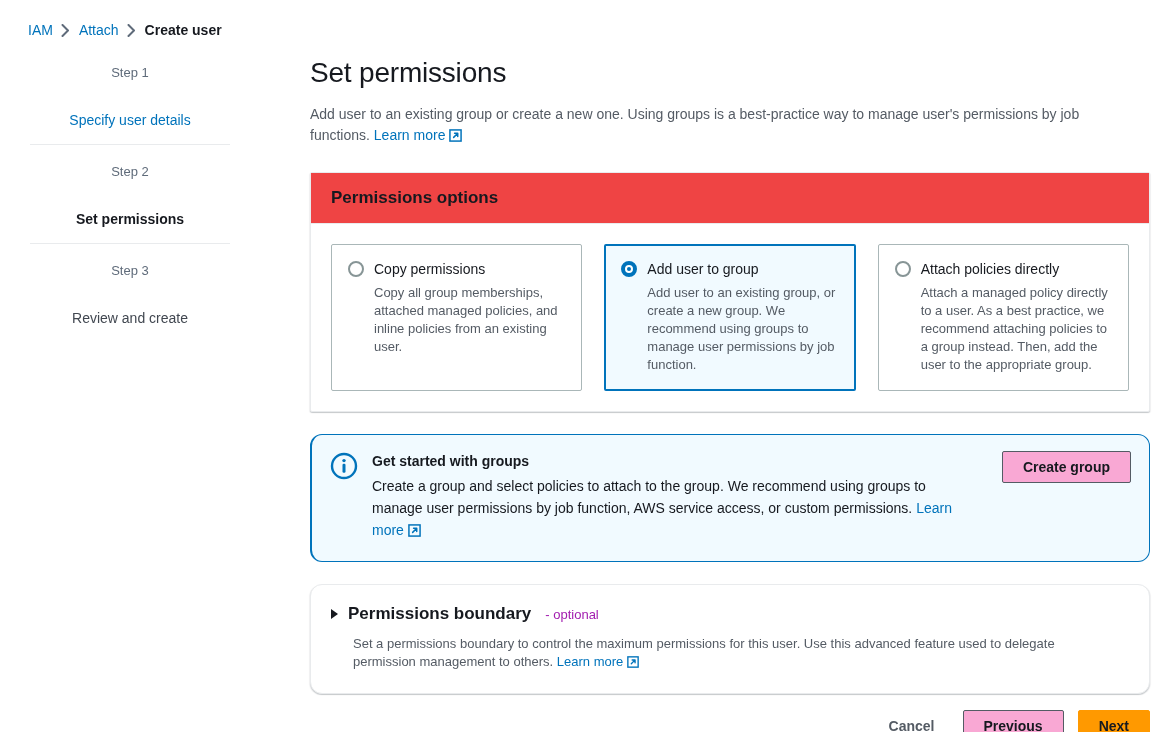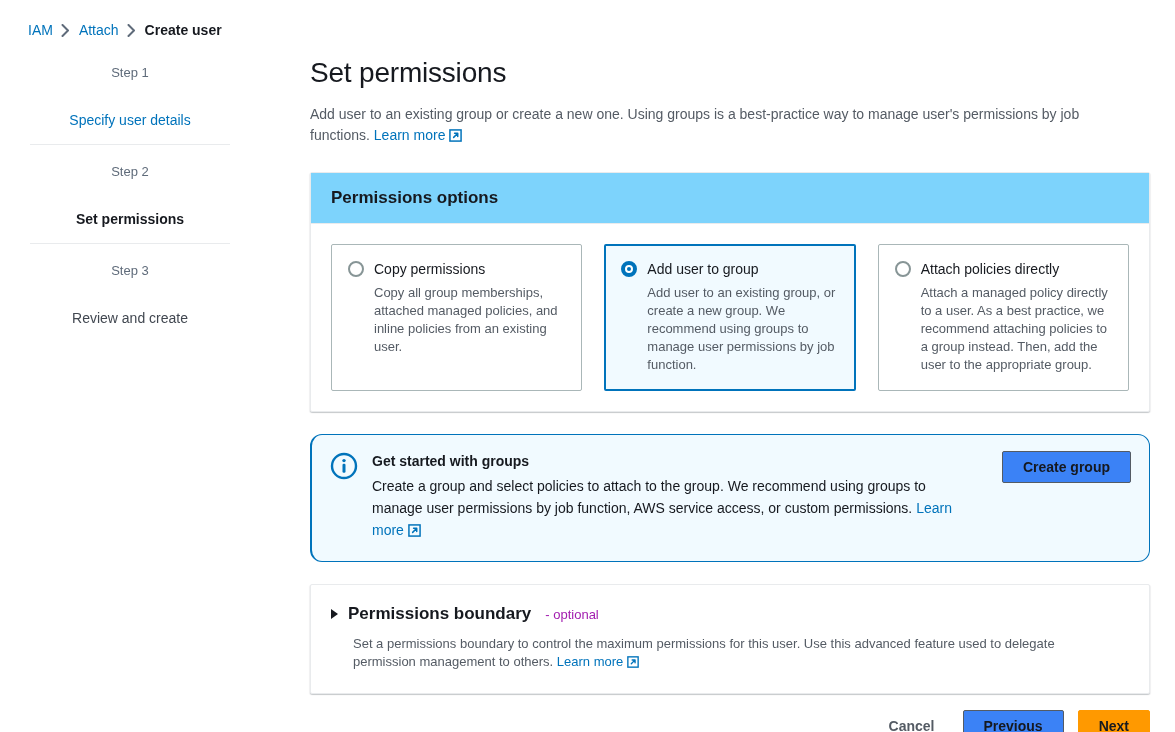--- a/index.html
+++ b/index.html
@@ -64,21 +64,21 @@
 
   
   .card {
     background: #ffffff;
     border: 1px solid #e9ebed;
     border-radius: 2px;
     box-shadow: 0 1px 1px 0 rgba(0,28,36,.15), 1px 1px 1px 0 rgba(0,28,36,.05), -1px 1px 1px 0 rgba(0,28,36,.05);
     margin-bottom: 22px;
   }
   .card-header {
-    background: #7dd3fc;
+    background: #ef4444;
     border-bottom: 1px solid #e9ebed;
     padding: 14px 20px 14px 20px;
   }
   .card-header h2 {
     margin: 0; font-size: 17px; font-weight: 700; color: #16191f; line-height: 22px;
   }
   .card-body { padding: 20px; }
 
   
   .tiles { display: flex; gap: 22px; }
@@ -146,35 +146,35 @@
   
   .btn {
     font-family: "Liberation Sans", sans-serif;
     font-size: 14px; font-weight: 700;
     border-radius: 2px;
     cursor: pointer; line-height: 20px;
     padding: 5px 20px;
     white-space: nowrap;
   }
   .btn-normal {
-    background: #3b82f6; border: 1px solid #545b64; color: #16191f;
+    background: #f9a8d4; border: 1px solid #545b64; color: #16191f;
   }
   .btn-primary {
     background: #ff9900; border: 1px solid #ff9900; color: #16191f;
   }
   .btn-link {
     background: transparent; border: none; color: #545b64;
     font-weight: 700; padding: 5px 14px;
   }
 
   
   .expandable {
     background: #ffffff;
     border: 1px solid #e9ebed;
-    border-radius: 2px;
+    border-radius: 12px;
     box-shadow: 0 1px 1px 0 rgba(0,28,36,.15), 1px 1px 1px 0 rgba(0,28,36,.05), -1px 1px 1px 0 rgba(0,28,36,.05);
     padding: 18px 20px 20px 20px;
     margin-bottom: 16px;
   }
   .exp-head { display: flex; align-items: center; gap: 10px; cursor: pointer; }
   .caret {
     width: 0; height: 0; flex: 0 0 auto;
     border-top: 5px solid transparent;
     border-bottom: 5px solid transparent;
     border-left: 7px solid #16191f;

